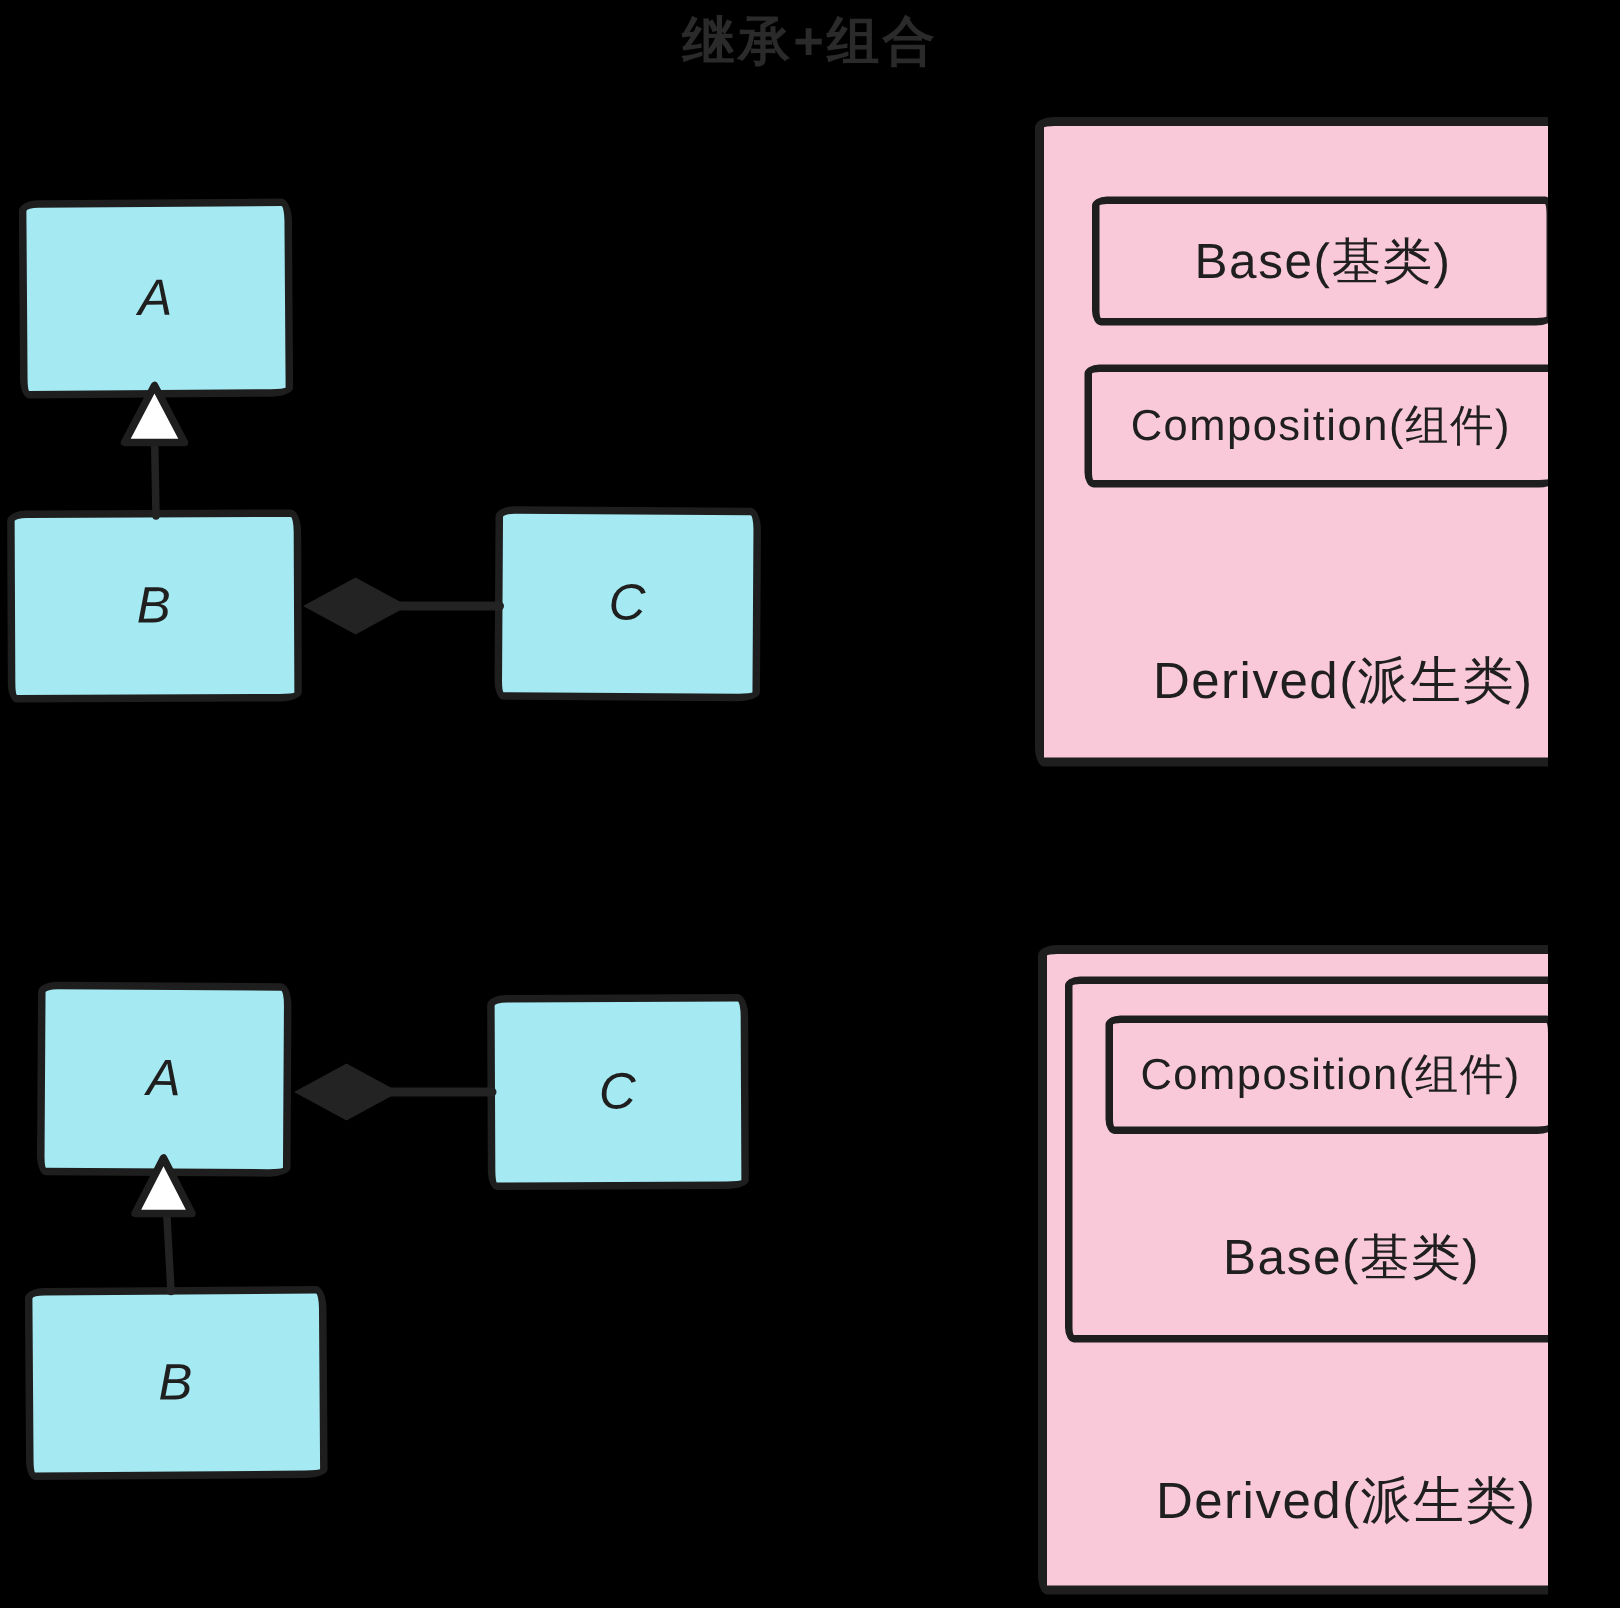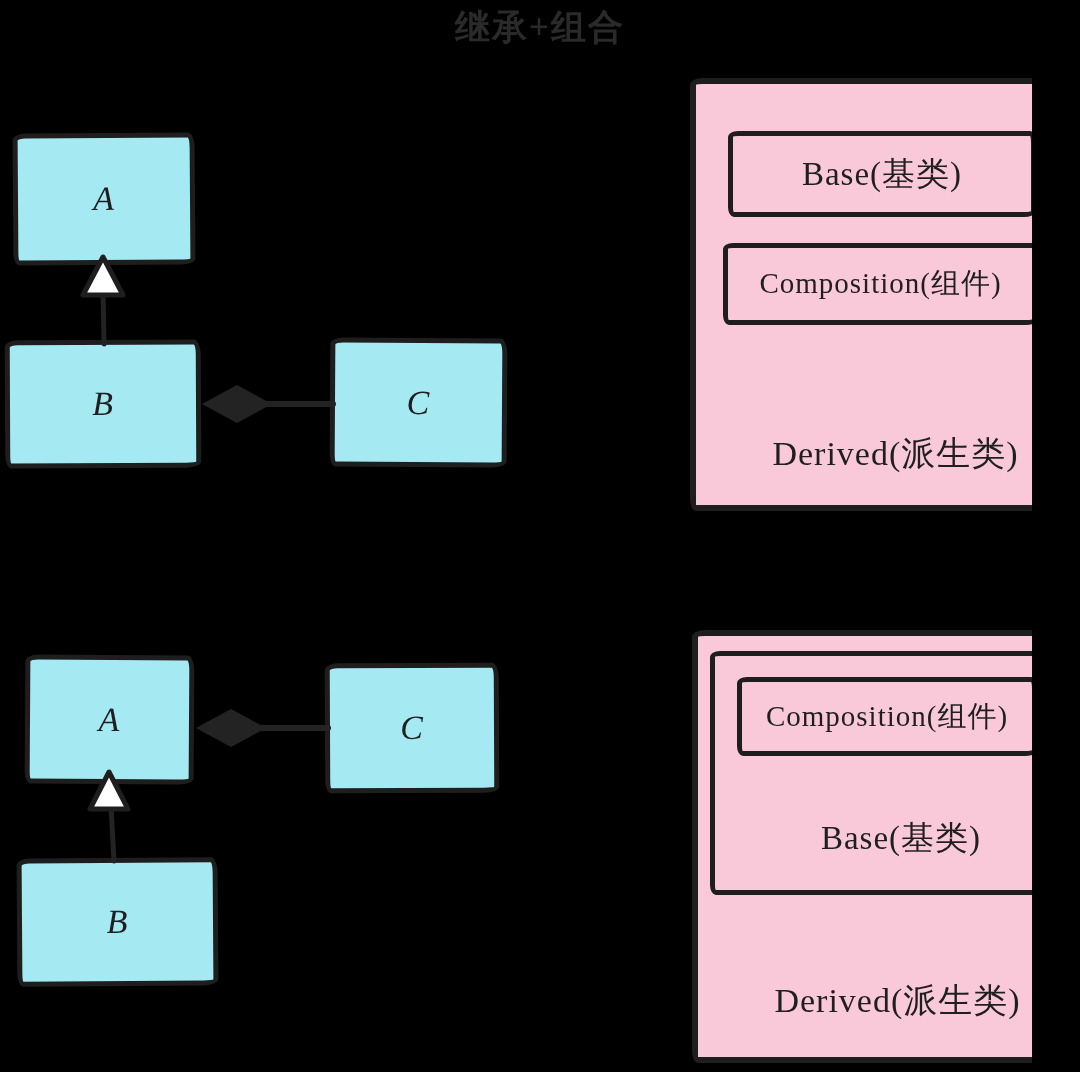--- a/index.html
+++ b/index.html
@@ -11,21 +11,21 @@
     --pink-fill:#f9c9da;
     --arrowhead-fill:#ffffff;
     --title-color:#2a2a2a;
     --text-color:#1f1f1f;
   }
   .canvas{
     position:relative;
     width:1032px;height:1072px;
     background:var(--background);
     overflow:hidden;
-    font-family:Liberation Serif, serif;
+    font-family:Liberation Sans, sans-serif;
   }
   .title{
     position:absolute;top:6px;left:0;width:1080px;
     text-align:center;
     font-size:35px;line-height:44px;font-weight:bold;
     letter-spacing:2px;
     color:var(--title-color);
   }
   
   .sketch{

